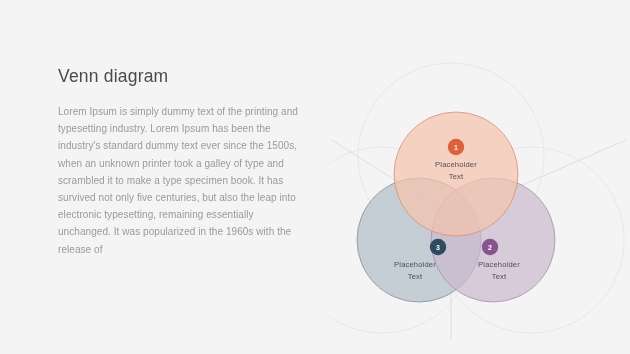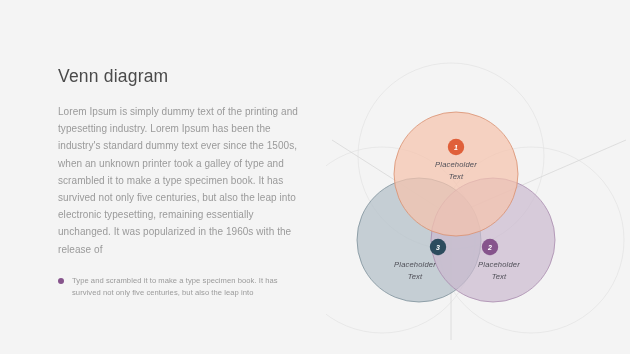--- a/index.html
+++ b/index.html
@@ -76,21 +76,20 @@
     width: 235px;
   }
 
   
   #venn-wrap {
     position: absolute;
     left: 326px;
     top: 44px;
     width: 304px;
     height: 300px;
-    font-style: italic;
   }
 
   #venn-svg { display: block; width: 304px; height: 300px; }
 
   .venn-label {
     font-family: "Liberation Sans", sans-serif;
     font-size: 7.6px;
     fill: #4f4f57;
     text-anchor: middle;
     letter-spacing: .15px;
@@ -111,24 +110,20 @@
 
   <div id="left-col">
 
     <h1 id="page-title">Venn diagram</h1>
 
     <p id="intro-paragraph">Lorem Ipsum is simply dummy text of the printing and typesetting industry. Lorem Ipsum has been the industry's standard dummy text ever since the 1500s, when an unknown printer took a galley of type and scrambled it to make a type specimen book. It has survived not only five centuries, but also the leap into electronic typesetting, remaining essentially unchanged. It was popularized in the 1960s with the release of</p>
 
     <ul id="bullet-list">
 
 
-      <li class="bullet-item">
-        <span class="bullet-dot" style="background: rgb(134, 84, 140);"></span>
-        <span class="bullet-text">Type and scrambled it to make a type specimen book. It has survived not only five centuries, but also the leap into</span>
-      </li>
 
 
     </ul>
   </div>
 
   <div id="venn-wrap">
     <svg id="venn-svg" viewBox="0 0 304 300" xmlns="http://www.w3.org/2000/svg">
 
       <g fill="none" stroke-width="0.7">
         <circle id="outline-top" cx="125" cy="112" r="93" stroke="#e2e2e2"></circle>

